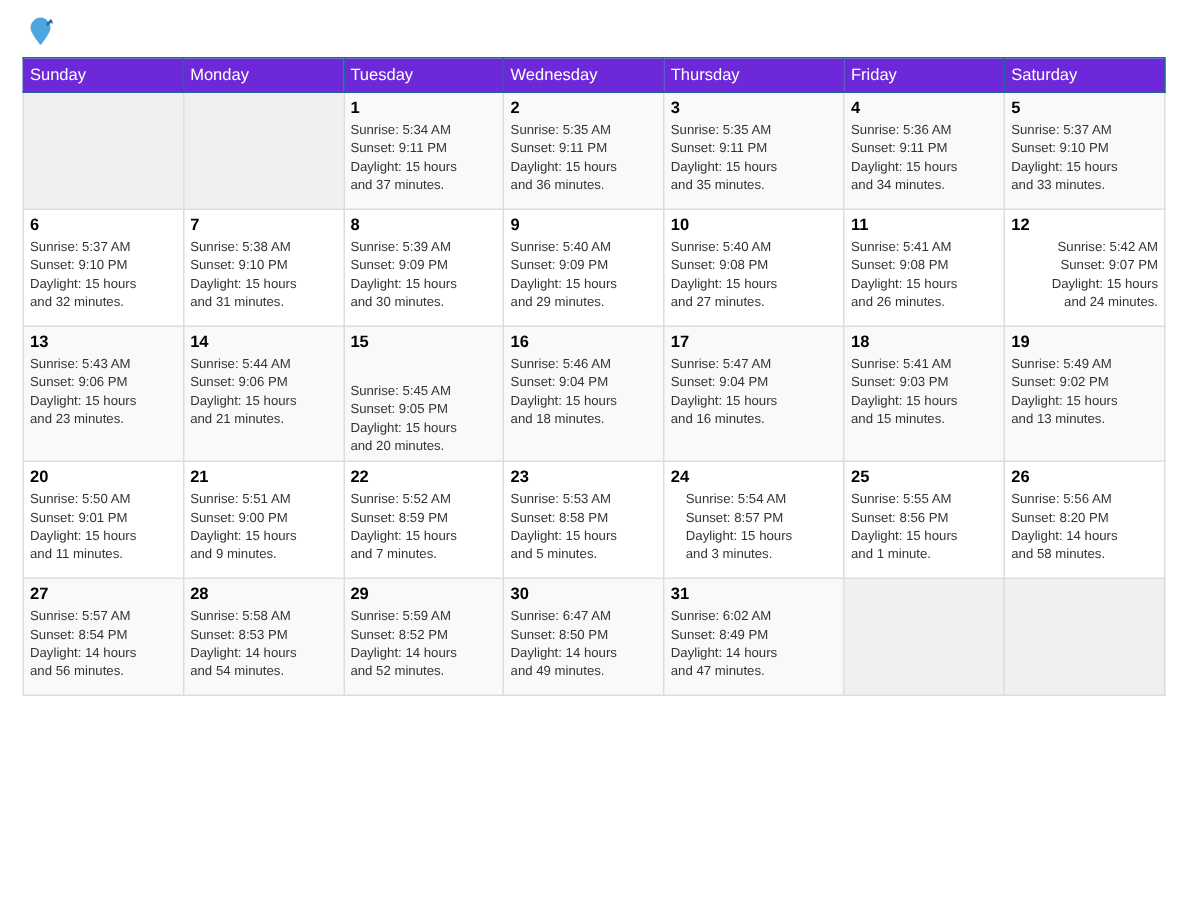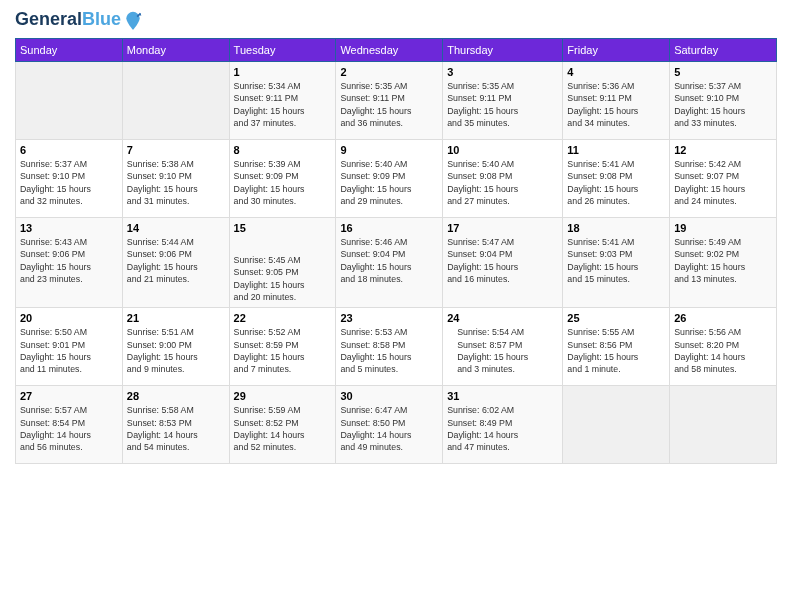--- a/index.html
+++ b/index.html
@@ -98,21 +98,20 @@
     }
   </style>
 </head>
 <body>
 
 <div class="container">
   <div class="header-row">
     <div class="logo">
       <div>
         <div style="display:flex;align-items:center;">
-          <span class="logo-text">General<span>Blue</span></span>
           <svg class="logo-icon" viewBox="0 0 24 24">
             <path d="M12 2C8 2 4 6 4 10c0 5 8 14 8 14s8-9 8-14C20 6 16 2 12 2z" fill="#4da6e0"></path>
             <path d="M17 8l4-4" stroke="#2b6cb0" stroke-width="2"></path>
             <path d="M19 6l2-2 1 3-3-1z" fill="#2b6cb0"></path>
           </svg>
         </div>
       </div>
     </div>
     <div class="title-block">
       <div class="month-title"></div>
@@ -210,21 +209,21 @@
           </td>
           <td>
             <span class="day-num">11</span>
             <div class="day-info" style="white-space: pre-line;">Sunrise: 5:41 AM
 Sunset: 9:08 PM
 Daylight: 15 hours
 and 26 minutes.</div>
           </td>
           <td>
             <span class="day-num">12</span>
-            <div class="day-info" style="white-space: pre-line;">Sunrise: 5:42 AM
+            <div class="day-info" style="white-space: pre-line; text-align: right;">Sunrise: 5:42 AM
 Sunset: 9:07 PM
 Daylight: 15 hours
 and 24 minutes.</div>
           </td>
         </tr>
         <tr>
           <td>
             <span class="day-num">13</span>
             <div class="day-info" style="white-space: pre-line;">Sunrise: 5:43 AM
 Sunset: 9:06 PM

